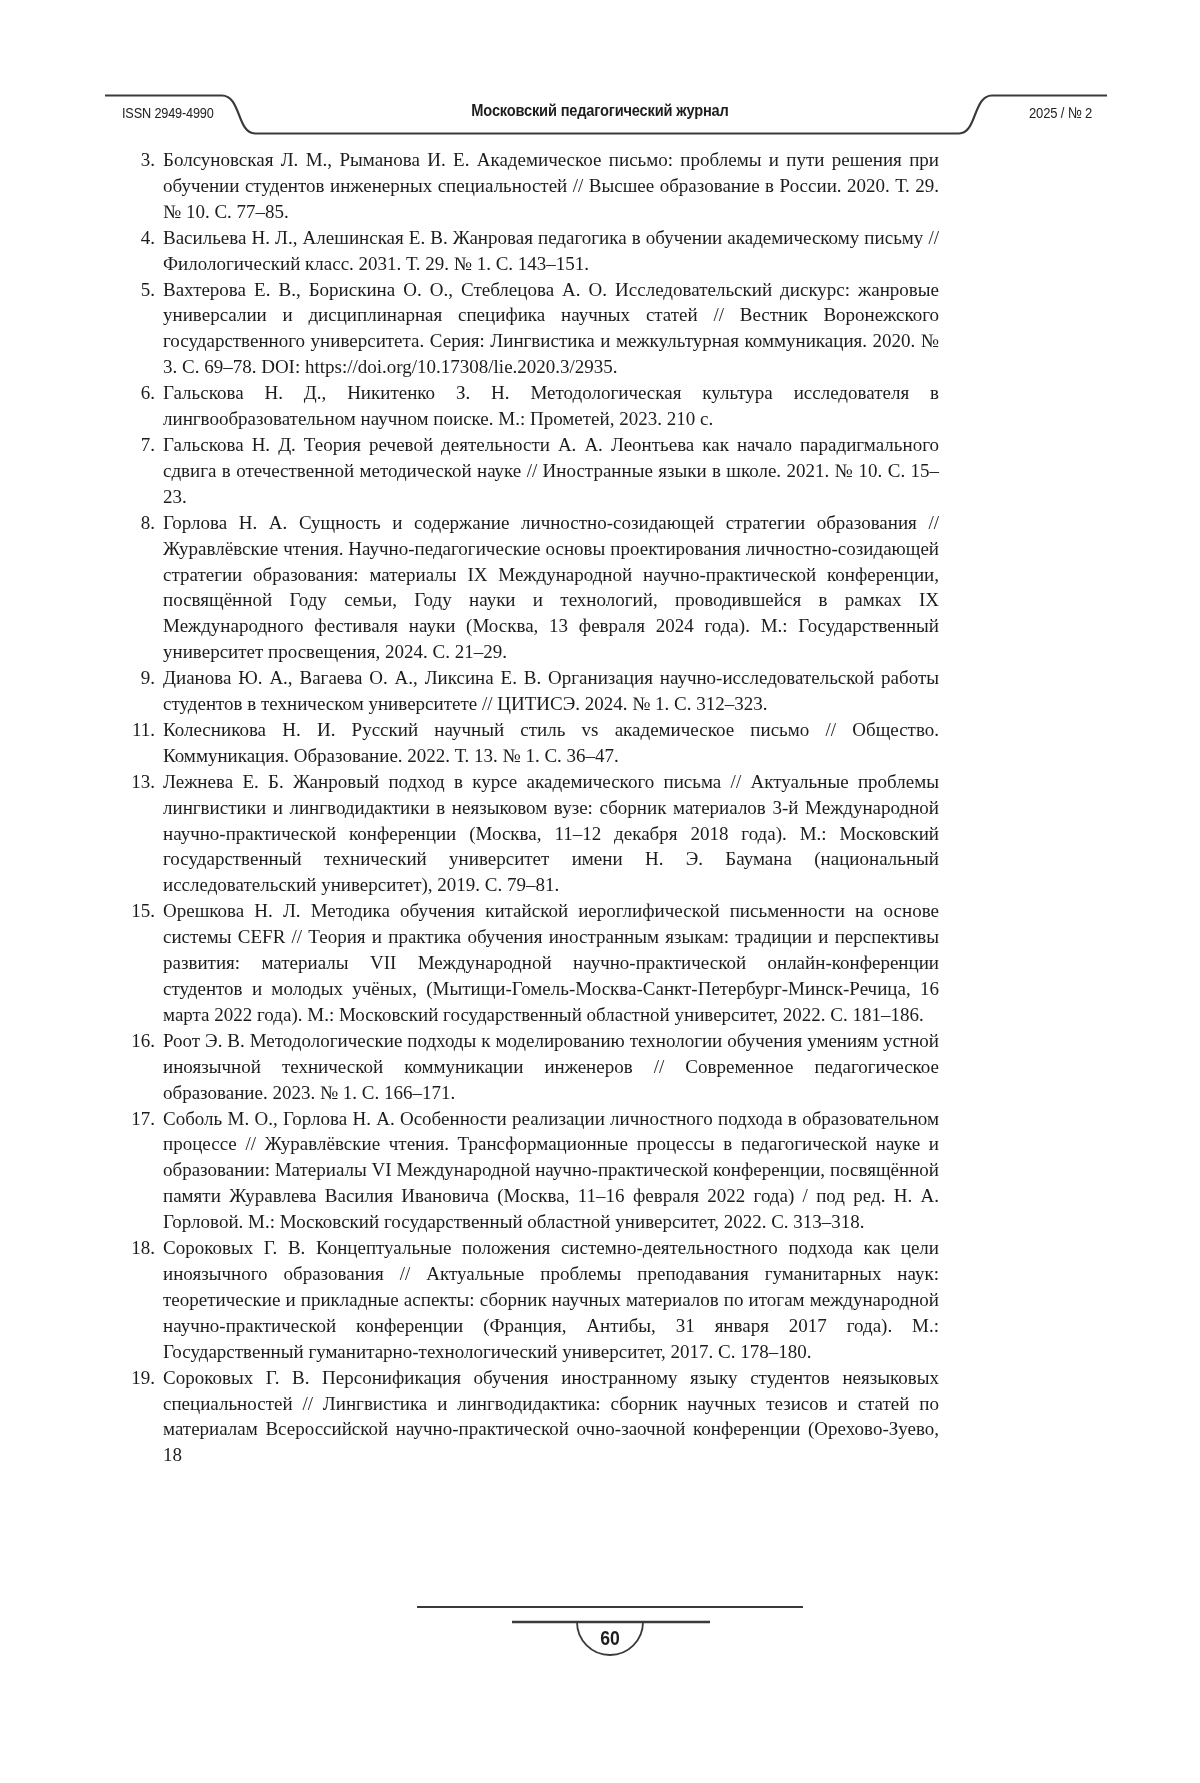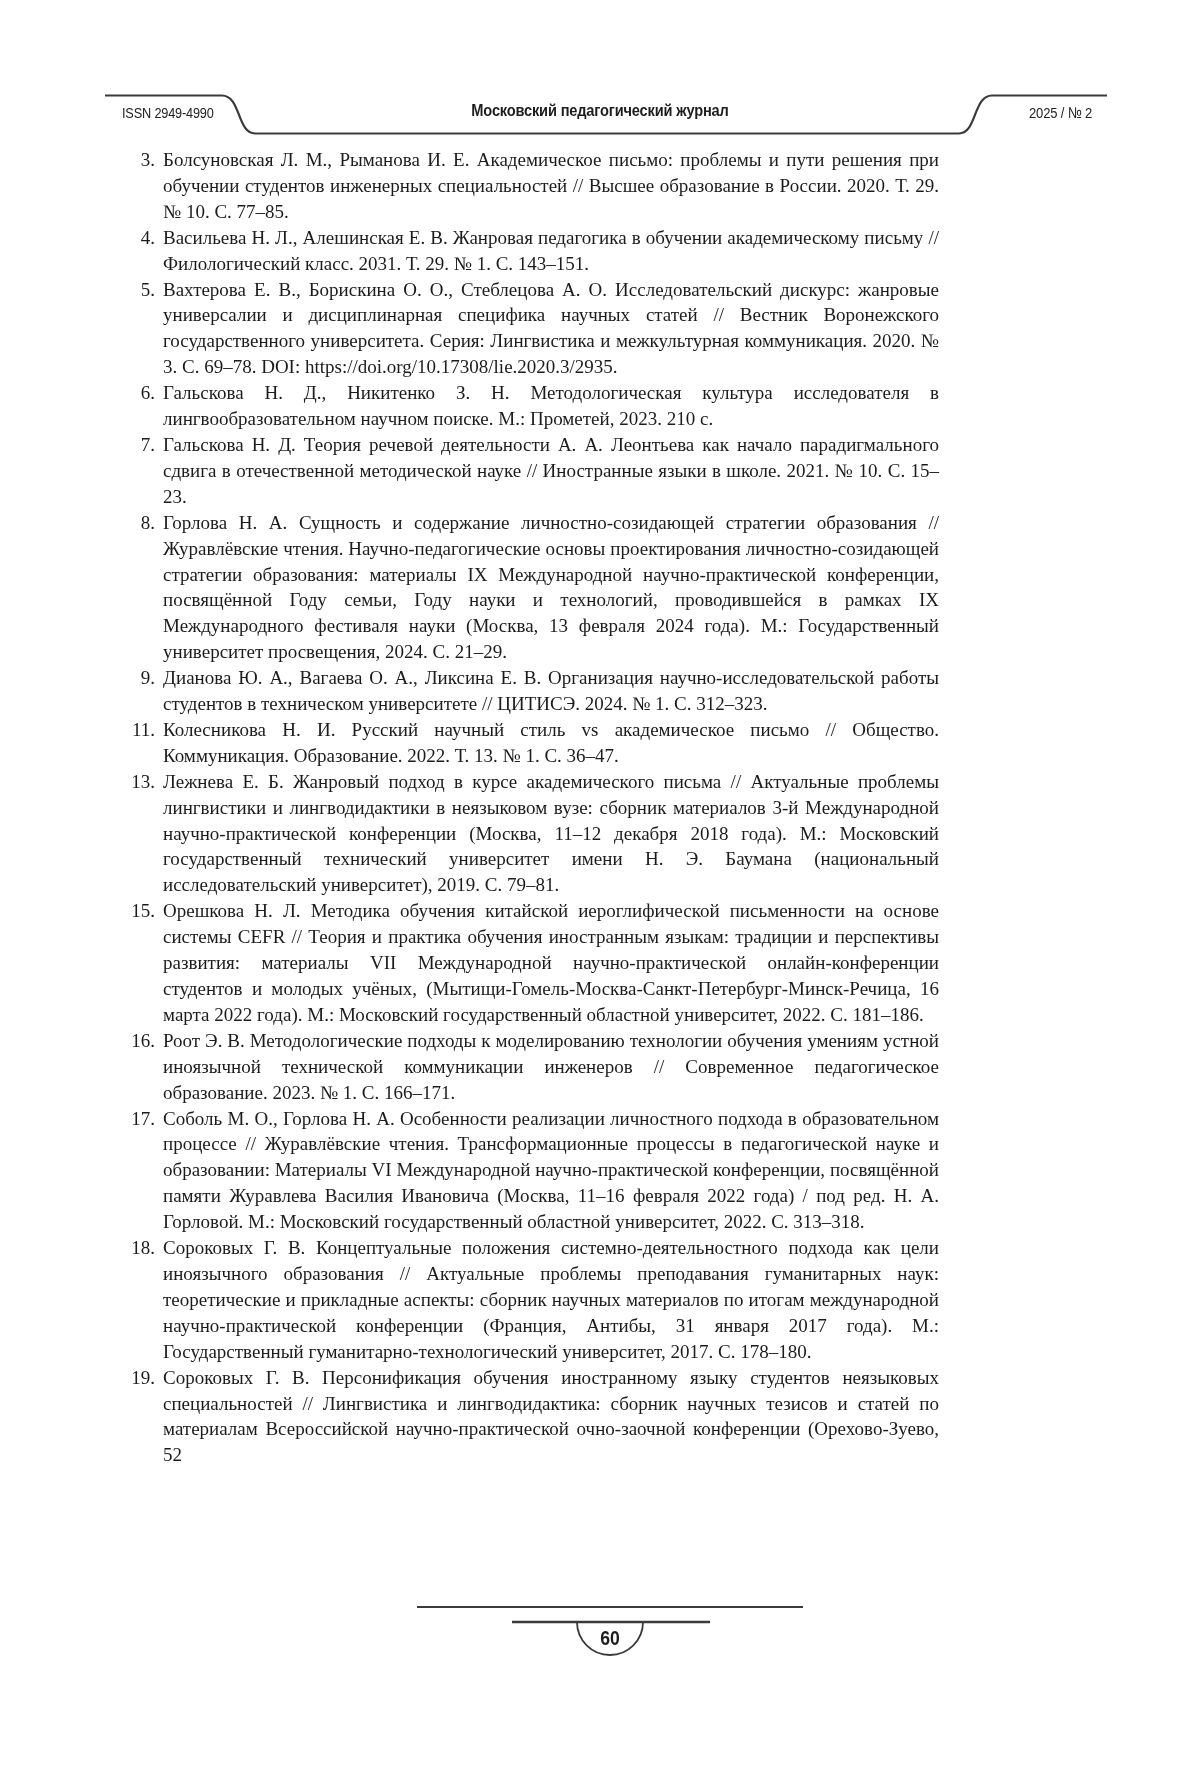--- a/index.html
+++ b/index.html
@@ -145,21 +145,21 @@
         <span class="ref-text">Соболь М. О., Горлова Н. А. Особенности реализации личностного подхода в образовательном процессе // Журавлёвские чтения. Трансформационные процессы в педагогической науке и образовании: Материалы VI Международной научно-практической конференции, посвящённой памяти Журавлева Василия Ивановича (Москва, 11–16 февраля 2022 года) / под ред. Н. А. Горловой. М.: Московский государственный областной университет, 2022. С. 313–318.</span>
       </li>
 
       <li class="ref">
         <span class="ref-num">18.</span>
         <span class="ref-text">Сороковых Г. В. Концептуальные положения системно-деятельностного подхода как цели иноязычного образования // Актуальные проблемы преподавания гуманитарных наук: теоретические и прикладные аспекты: сборник научных материалов по итогам международной научно-практической конференции (Франция, Антибы, 31 января 2017 года). М.: Государственный гуманитарно-технологический университет, 2017. С. 178–180.</span>
       </li>
 
       <li class="ref">
         <span class="ref-num">19.</span>
-        <span class="ref-text">Сороковых Г. В. Персонификация обучения иностранному языку студентов неязыковых специальностей // Лингвистика и лингводидактика: сборник научных тезисов и статей по материалам Всероссийской научно-практической очно-заочной конференции (Орехово-Зуево, 52</span>
+        <span class="ref-text">Сороковых Г. В. Персонификация обучения иностранному языку студентов неязыковых специальностей // Лингвистика и лингводидактика: сборник научных тезисов и статей по материалам Всероссийской научно-практической очно-заочной конференции (Орехово-Зуево, 18</span>
       </li>
     </ol>
 
   <svg class="footer-svg" viewBox="0 0 1200 90" xmlns="http://www.w3.org/2000/svg" aria-hidden="true">
     <line x1="417" y1="12" x2="803" y2="12" stroke="#3a3a3a" stroke-width="2"></line>
     <line x1="512" y1="27" x2="710" y2="27" stroke="#3a3a3a" stroke-width="2.4"></line>
     <path d="M 577 27 A 33 33 0 0 0 643 27" fill="none" stroke="#3a3a3a" stroke-width="1.8"></path>
   </svg>
   <div class="page-number">60</div>
 

